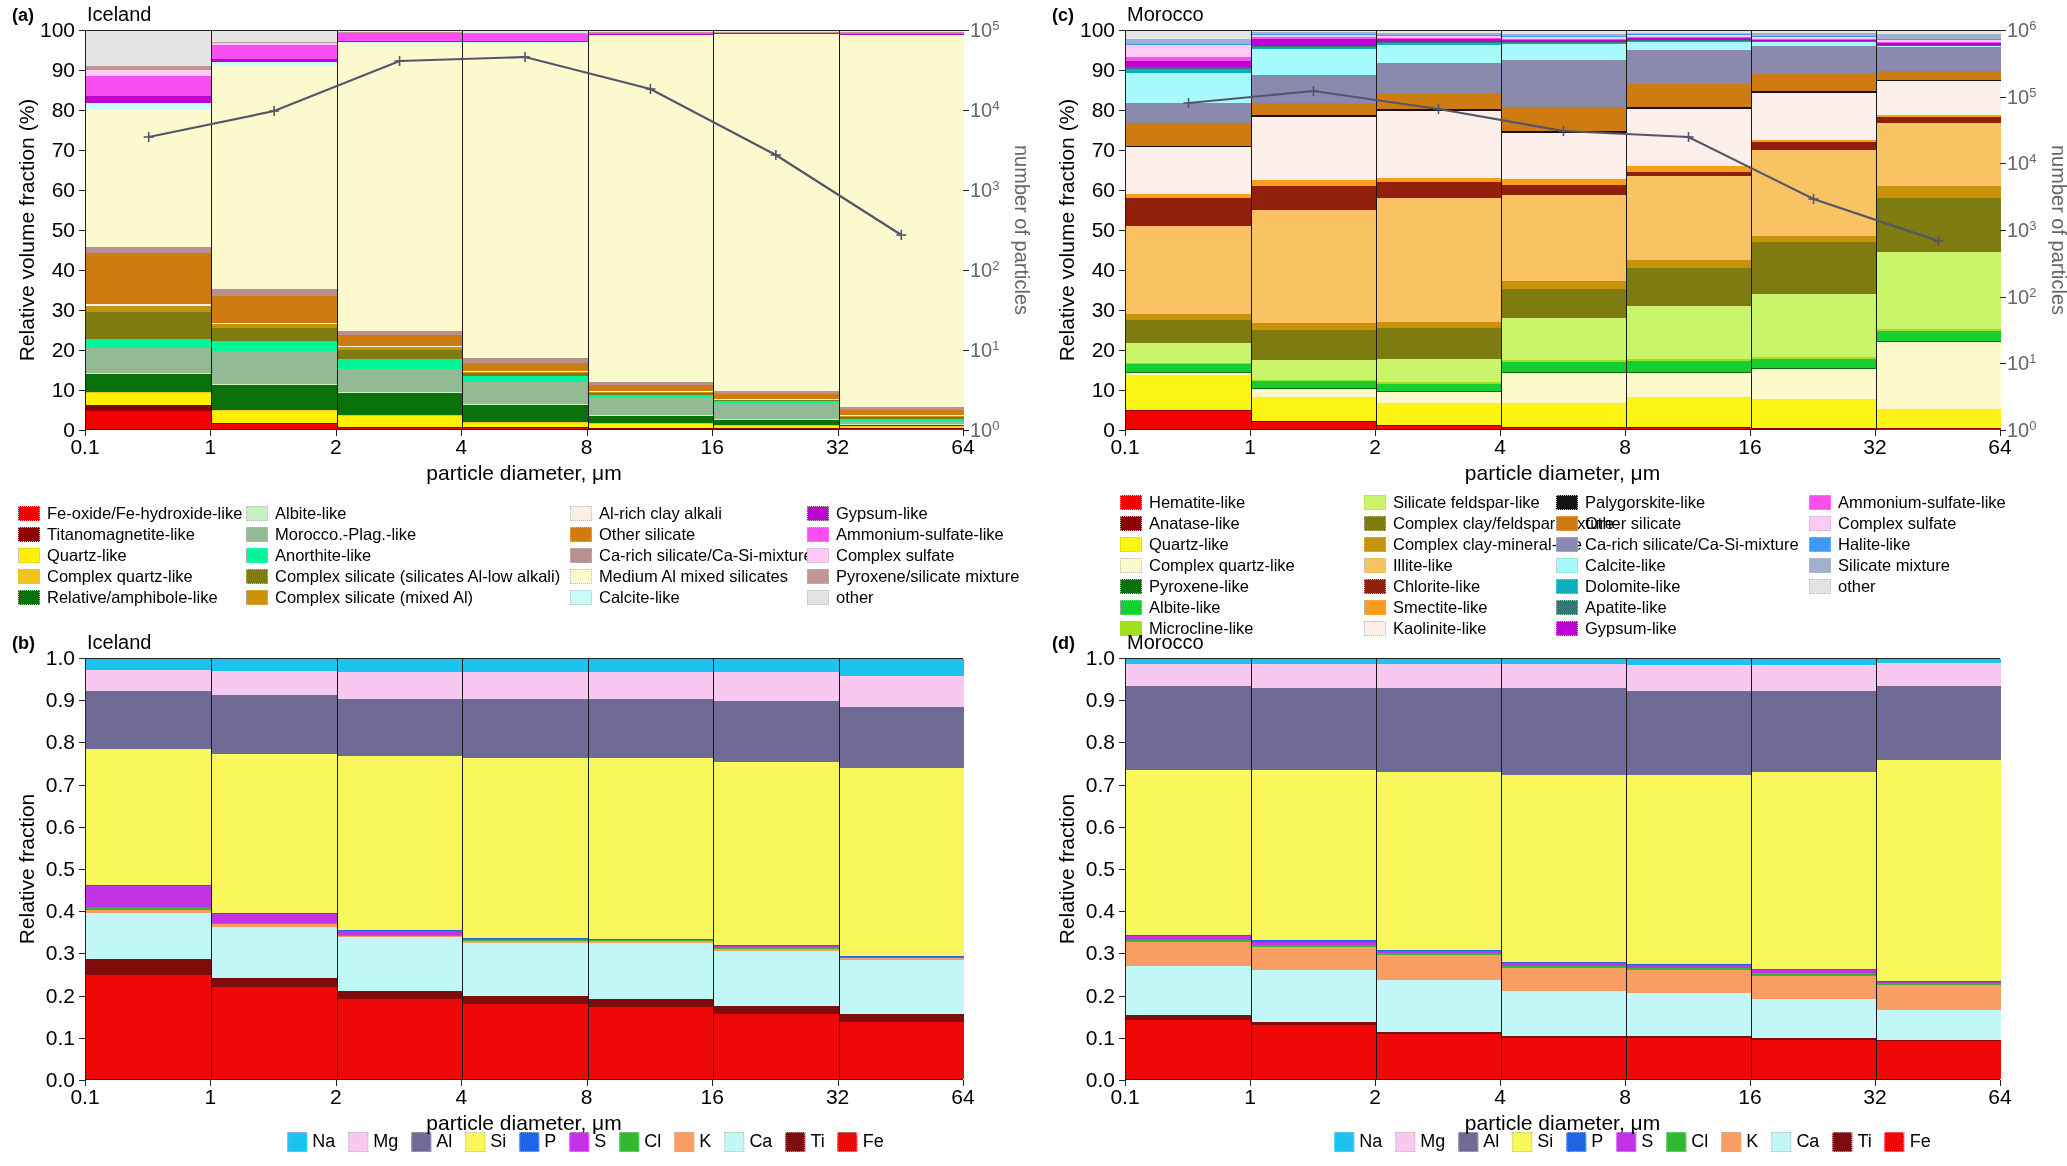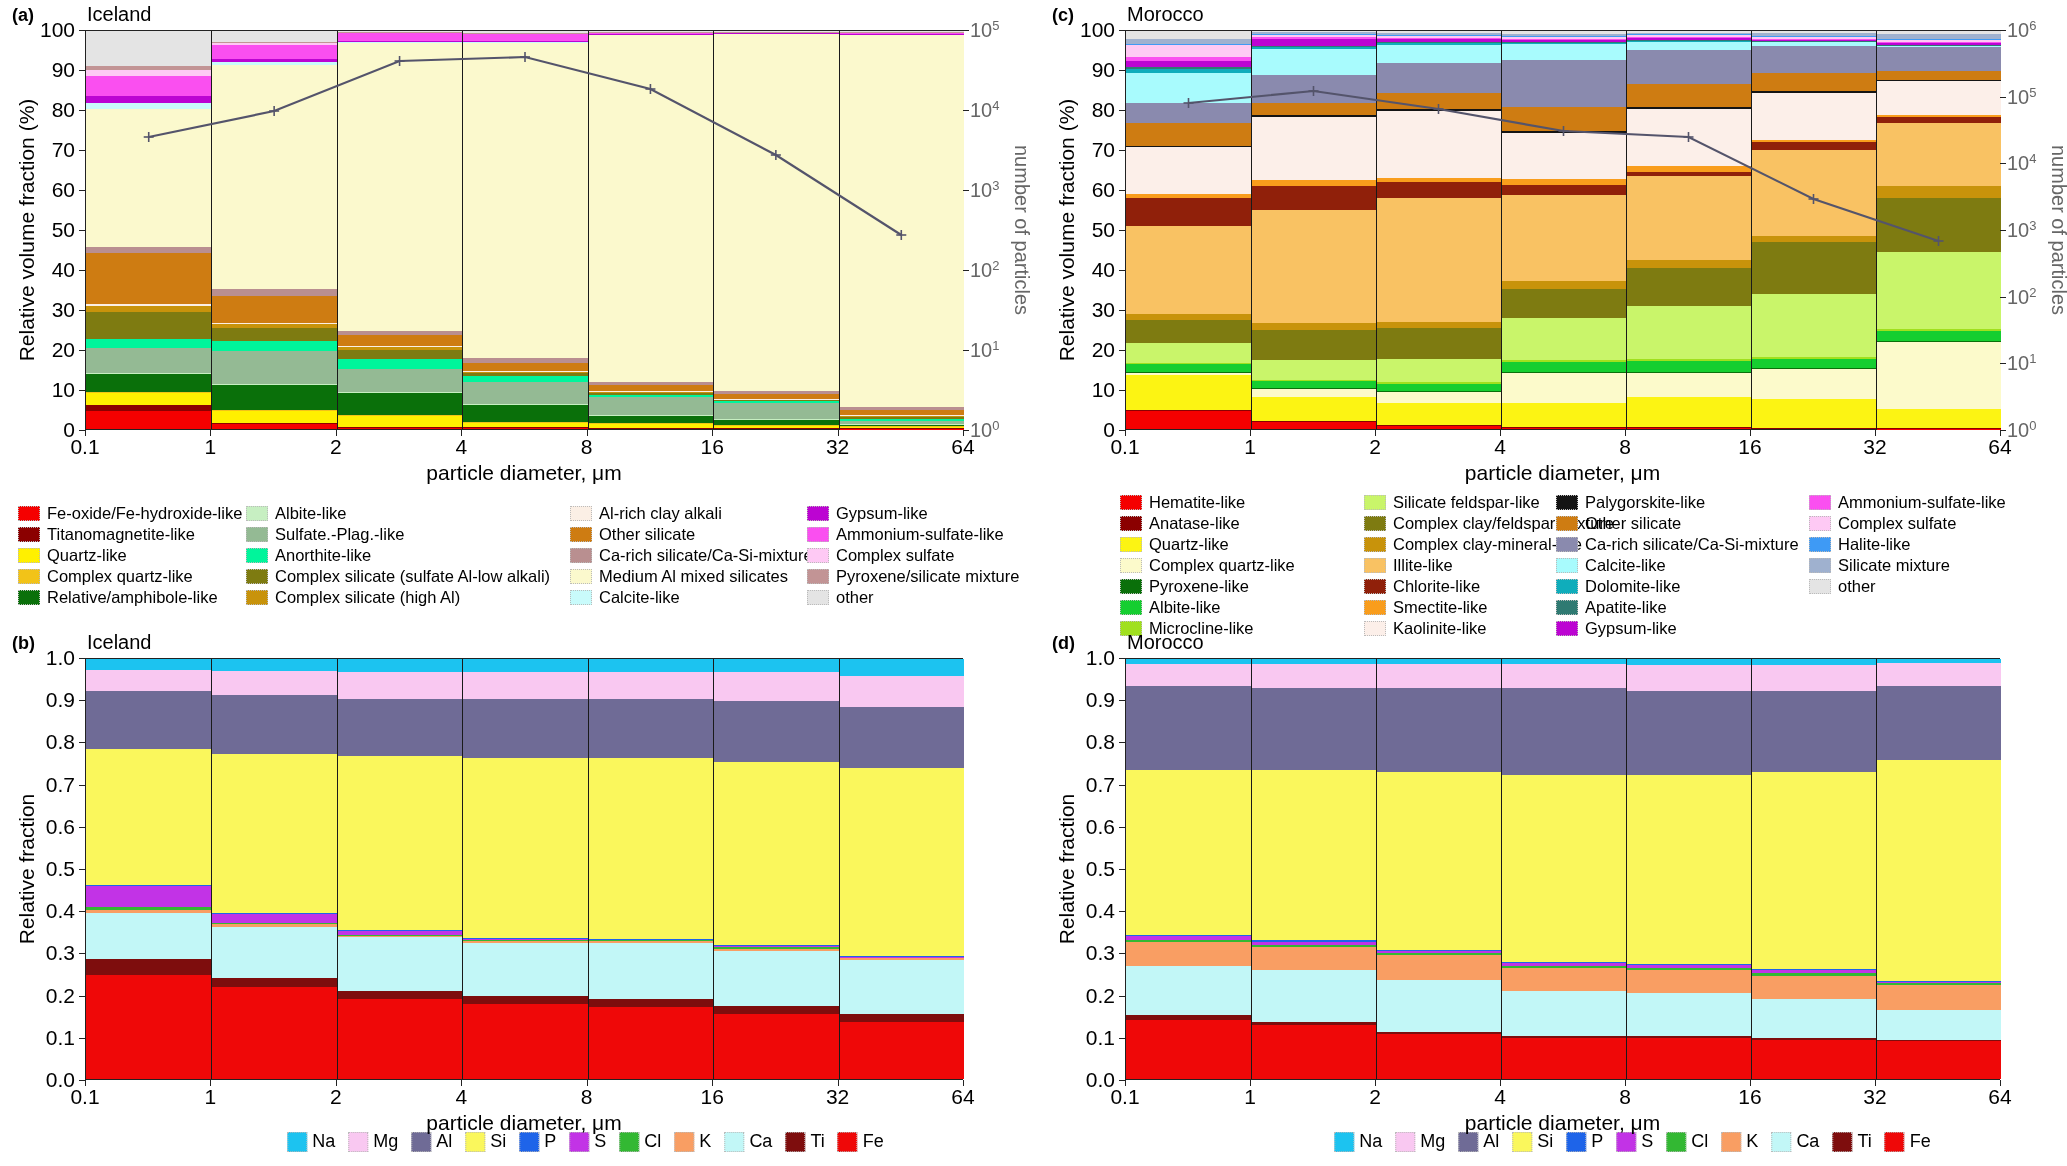--- a/index.html
+++ b/index.html
@@ -60,33 +60,33 @@
           <span class="mlegend-label">Relative/amphibole-like</span>
         </div>
       </div>
       <div class="mlegend-col" style="left: 232px;">
         <div class="mlegend-item">
           <span class="mlegend-swatch" style="background: rgb(199, 239, 194);"></span>
           <span class="mlegend-label">Albite-like</span>
         </div>
         <div class="mlegend-item">
           <span class="mlegend-swatch" style="background: rgb(148, 186, 148);"></span>
-          <span class="mlegend-label">Sulfate.-Plag.-like</span>
+          <span class="mlegend-label">Morocco.-Plag.-like</span>
         </div>
         <div class="mlegend-item">
           <span class="mlegend-swatch" style="background: rgb(0, 245, 155);"></span>
           <span class="mlegend-label">Anorthite-like</span>
         </div>
         <div class="mlegend-item">
           <span class="mlegend-swatch" style="background: rgb(126, 123, 17);"></span>
-          <span class="mlegend-label">Complex silicate (sulfate Al-low alkali)</span>
+          <span class="mlegend-label">Complex silicate (silicates Al-low alkali)</span>
         </div>
         <div class="mlegend-item">
           <span class="mlegend-swatch" style="background: rgb(200, 147, 11);"></span>
-          <span class="mlegend-label">Complex silicate (high Al)</span>
+          <span class="mlegend-label">Complex silicate (mixed Al)</span>
         </div>
       </div>
       <div class="mlegend-col" style="left: 556px;">
         <div class="mlegend-item">
           <span class="mlegend-swatch" style="background: rgb(251, 239, 229);"></span>
           <span class="mlegend-label">Al-rich clay alkali</span>
         </div>
         <div class="mlegend-item">
           <span class="mlegend-swatch" style="background: rgb(206, 124, 18);"></span>
           <span class="mlegend-label">Other silicate</span>

